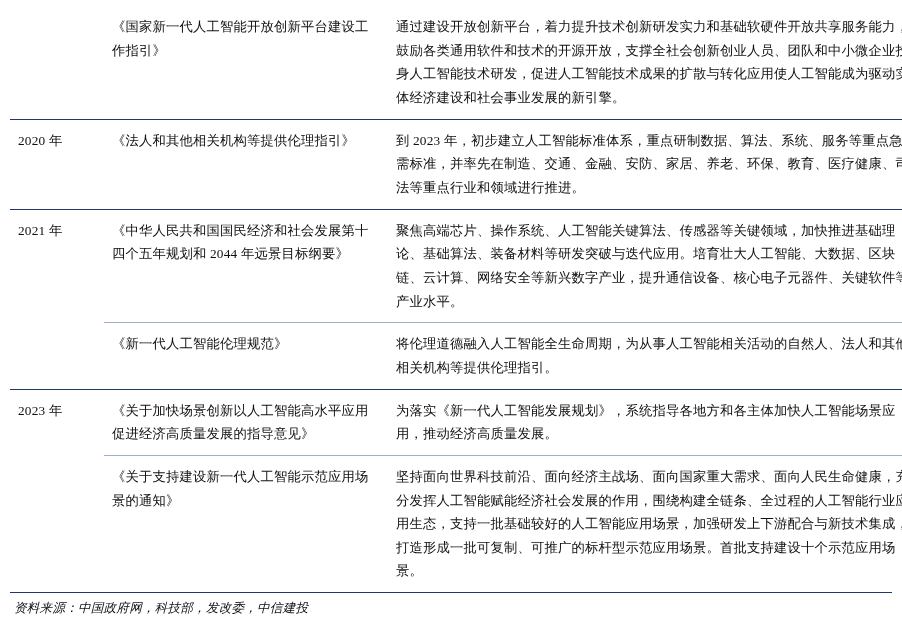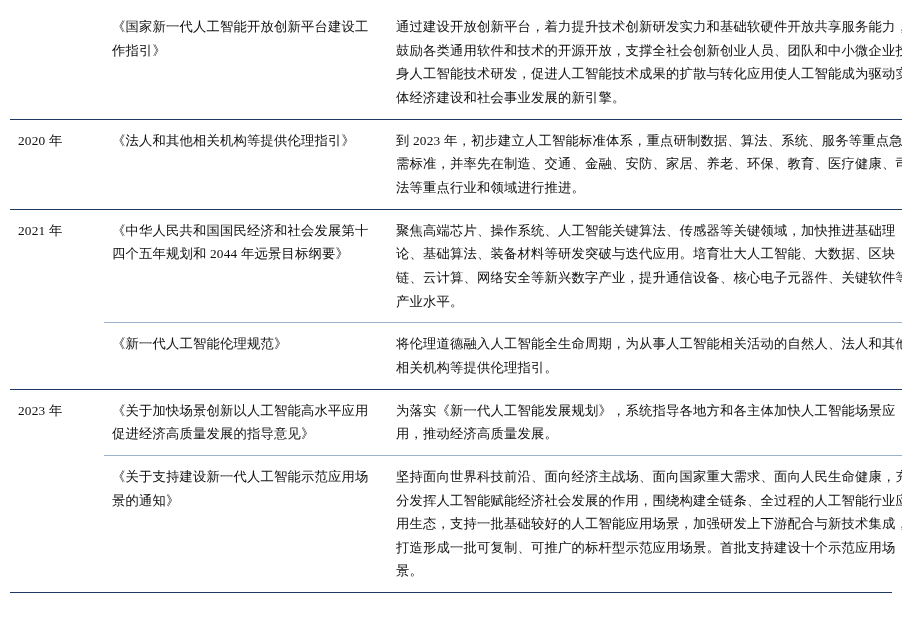--- a/index.html
+++ b/index.html
@@ -110,14 +110,15 @@
       <tr class="sub-start">
         <td class="col-year"></td>
         <td class="col-name">《关于支持建设新一代人工智能示范应用场景的通知》</td>
         <td class="col-desc">坚持面向世界科技前沿、面向经济主战场、面向国家重大需求、面向人民生命健康，充分发挥人工智能赋能经济社会发展的作用，围绕构建全链条、全过程的人工智能行业应用生态，支持一批基础较好的人工智能应用场景，加强研发上下游配合与新技术集成，打造形成一批可复制、可推广的标杆型示范应用场景。首批支持建设十个示范应用场景。</td>
       </tr>
     </tbody>
   </table>
 
   <div class="bottom-rule"></div>
 
+  <div class="source">资料来源：中国政府网，科技部，发改委，中信建投</div>
 
 </div>
 
 </body></html>

